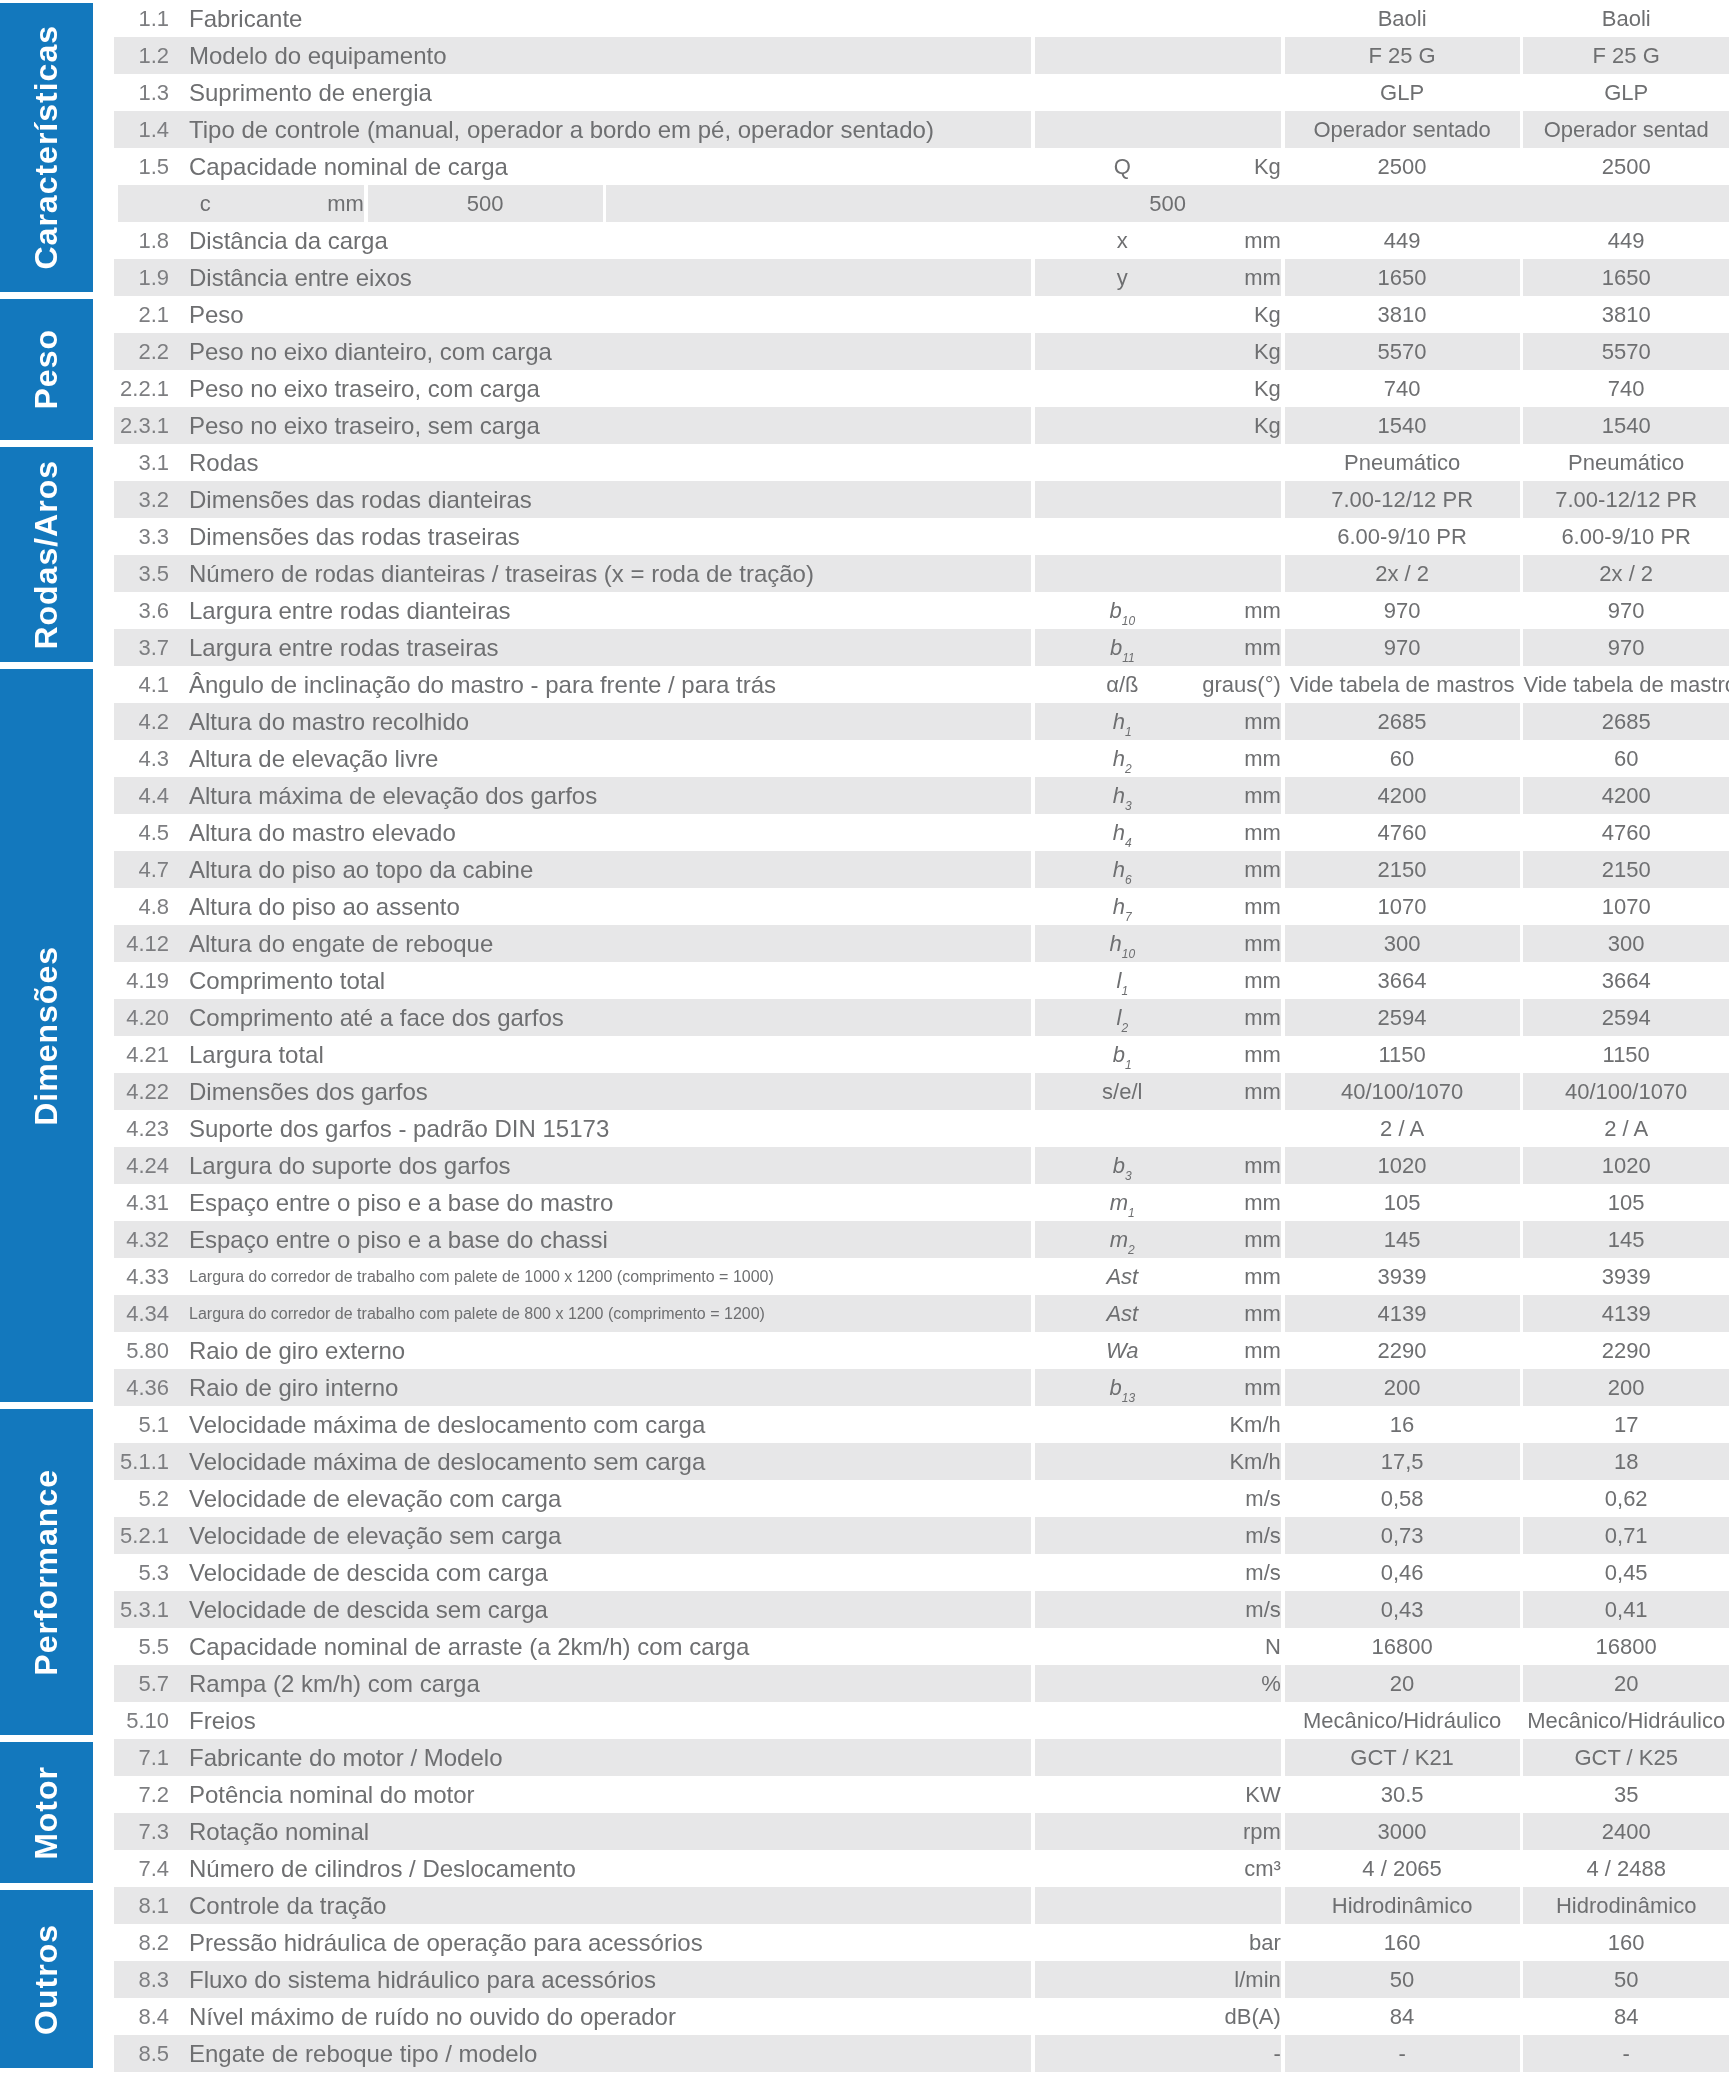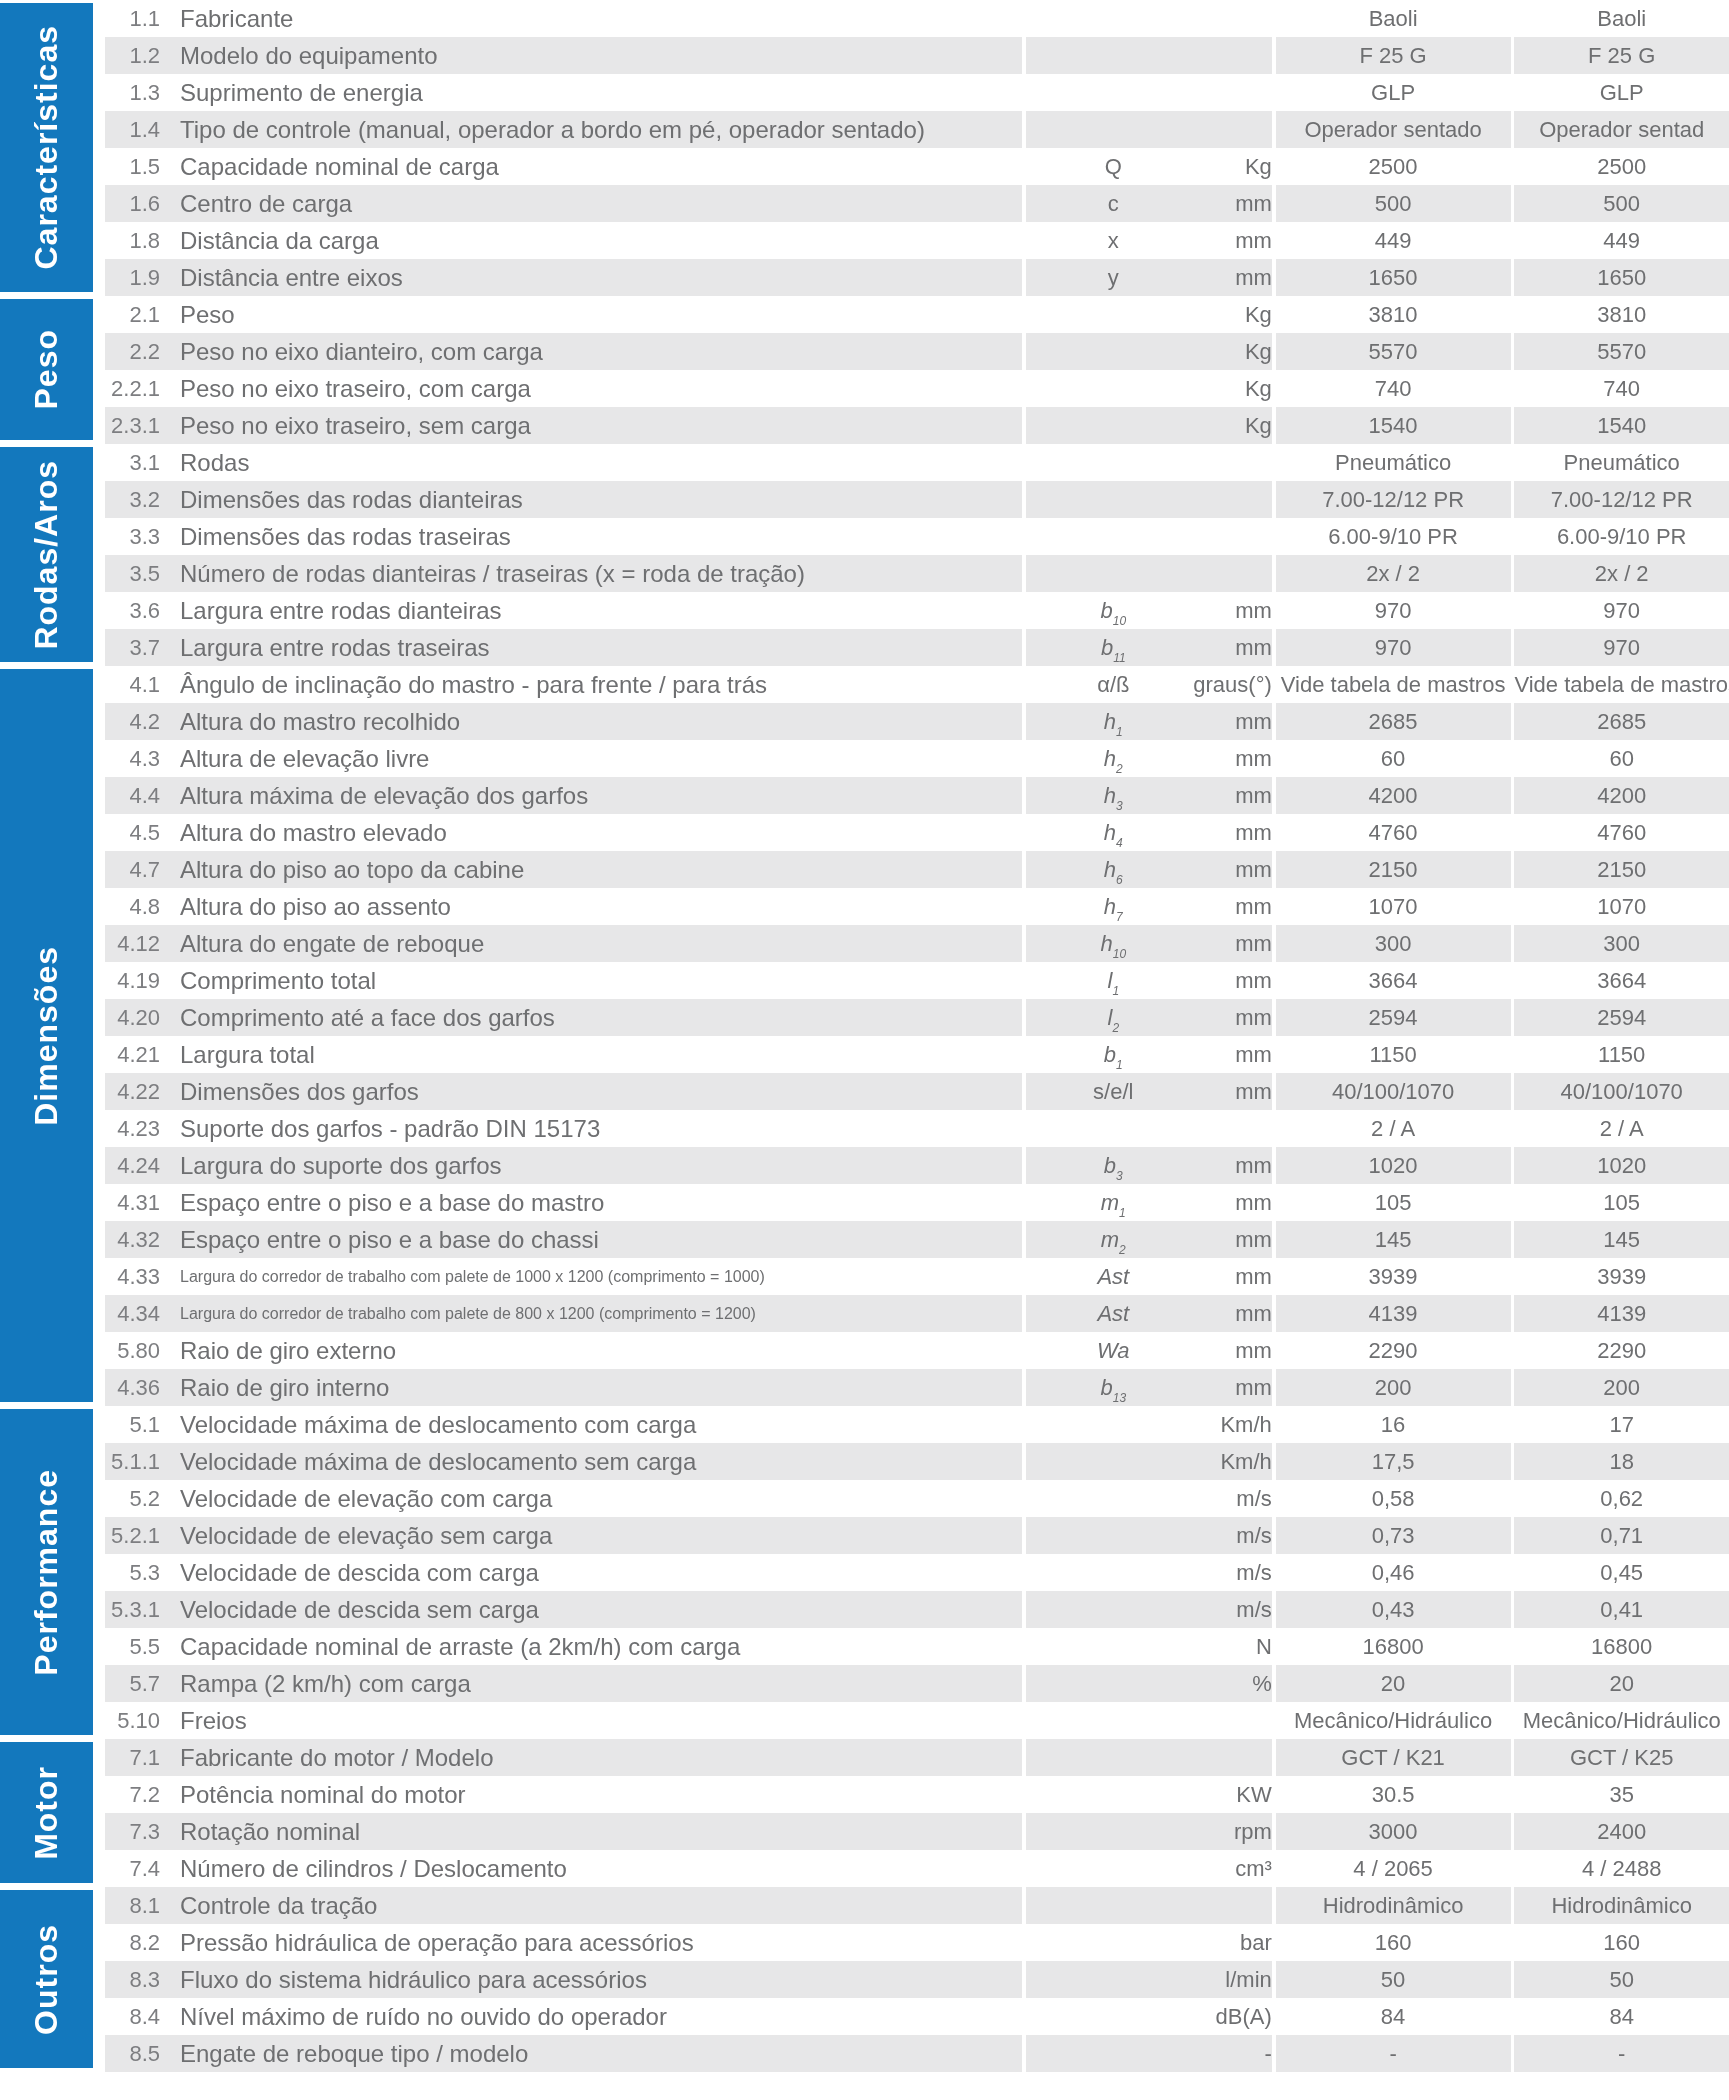--- a/index.html
+++ b/index.html
@@ -13,21 +13,21 @@
     position:relative;width:1729px;height:2100px;overflow:hidden;
     background:#ffffff;font-family:"Liberation Sans",sans-serif;
   }
   .section{display:flex;}
   .side{width:93px;box-sizing:border-box;padding:2.9px 0 3.8px 0;display:flex;}
   .side-fill{flex:1;background:var(--blue);display:flex;align-items:center;justify-content:center;}
   .side-text{
     writing-mode:vertical-rl;transform:rotate(180deg);
     color:#ffffff;font-weight:bold;font-size:32px;letter-spacing:1px;white-space:nowrap;
   }
-  .rows{flex:1;margin-left:12px;min-width:0;}
+  .rows{flex:1;margin-left:21px;min-width:0;}
   .row{display:flex;height:37px;}
   .blk{background:transparent;box-sizing:border-box;}
   .row.stripe .blk{background:var(--stripe);}
   .bA{width:917px;display:flex;align-items:center;overflow:hidden;}
   .bB{width:246px;margin-left:3.8px;position:relative;}
   .bC{width:235px;margin-left:3.8px;text-align:center;line-height:37px;font-size:22px;color:var(--txt);white-space:nowrap;}
   .bD{flex:1;margin-left:3.8px;text-align:center;line-height:37px;font-size:22px;color:var(--txt);white-space:nowrap;overflow:hidden;}
   .num{width:55px;flex:none;text-align:right;font-size:22px;color:var(--numgrey);}
   .desc{margin-left:20px;font-size:24px;color:var(--txt);white-space:nowrap;text-align:right;}
   .desc.small{font-size:16px;}
@@ -101,24 +101,20 @@
               <span class="desc">Capacidade nominal de carga</span>
             </div>
             <div class="blk bB">
               <span class="sym"><span>Q</span></span>
               <span class="unit">Kg</span>
             </div>
             <div class="blk bC">2500</div>
             <div class="blk bD">2500</div>
           </div>
           <div class="row stripe">
-            <div class="blk bA">
-              <span class="num">1.6</span>
-              <span class="desc">Centro de carga</span>
-            </div>
             <div class="blk bB">
               <span class="sym"><span>c</span></span>
               <span class="unit">mm</span>
             </div>
             <div class="blk bC">500</div>
             <div class="blk bD">500</div>
           </div>
           <div class="row">
             <div class="blk bA">
               <span class="num">1.8</span>

